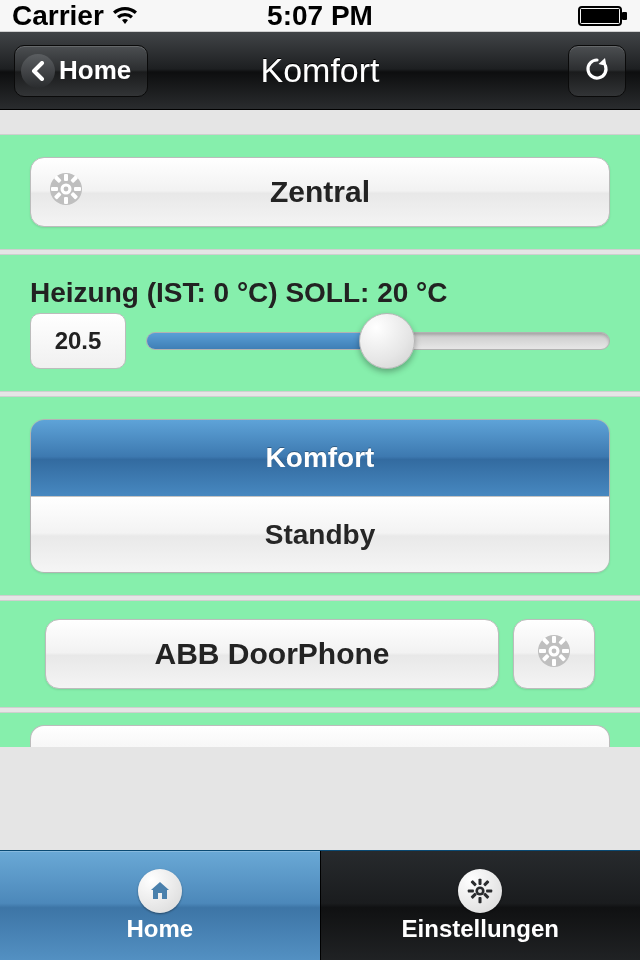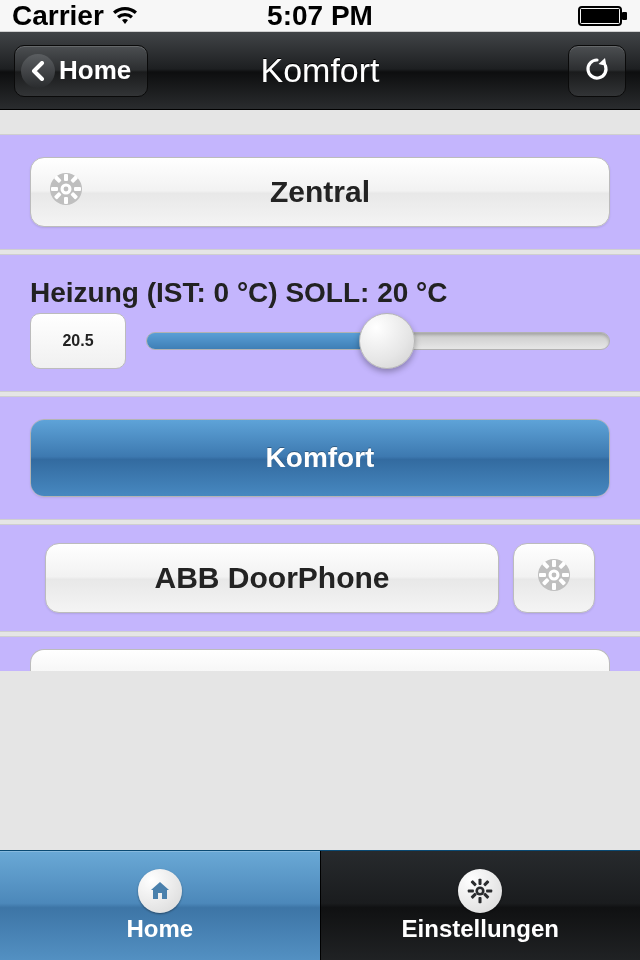--- a/index.html
+++ b/index.html
@@ -14,34 +14,34 @@
 
   
   .nav-bar { height: 78px; background: linear-gradient(#414447, #1d1f21 48%, #0d0e0f 52%, #2a2c2e); display: flex; align-items: center; justify-content: space-between; padding: 0 14px; position: relative; border-bottom: 1px solid #000; }
   .nav-back-btn { height: 52px; display: flex; align-items: center; background: linear-gradient(#4c4f52, #2c2e30 48%, #1a1b1c 52%, #323436); border: 1px solid #0a0a0a; border-radius: 10px; padding: 0 16px 0 6px; gap: 4px; color: #fff; font-size: 26px; font-weight: 700; box-shadow: inset 0 1px 0 rgba(255,255,255,.15); cursor: pointer; }
   .nav-back-btn .chev { width: 34px; height: 34px; border-radius: 17px; background: linear-gradient(#5b5e61,#2a2c2e); display:flex; align-items:center; justify-content:center; }
   .nav-title { position: absolute; left: 50%; transform: translateX(-50%); color: #fff; font-size: 34px; font-weight: 400; text-shadow: 0 -1px 0 #000; }
   .nav-refresh-btn { width: 58px; height: 52px; background: linear-gradient(#4c4f52, #2c2e30 48%, #1a1b1c 52%, #323436); border: 1px solid #0a0a0a; border-radius: 10px; display:flex; align-items:center; justify-content:center; box-shadow: inset 0 1px 0 rgba(255,255,255,.15); cursor:pointer; }
 
   
   .content { flex: 1; overflow: hidden; }
-  .section { border-top: 1px solid #cfcfcf; border-bottom: 1px solid #cfcfcf; background: #c4b5fd; padding: 22px 30px; margin-top: 0; }
+  .section { border-top: 1px solid #cfcfcf; border-bottom: 1px solid #cfcfcf; background: #86efac; padding: 22px 30px; margin-top: 0; }
   .content { background: #e5e5e5; }
   .spacer-top { height: 24px; }
   .spacer-mid { height: 4px; background:#e5e5e5; }
 
   .pill-row { display:flex; gap: 14px; }
   .pill-btn { flex:1; height: 70px; background: linear-gradient(#ffffff,#f2f2f2 48%,#e8e8e8 52%,#f4f4f4); border:1px solid #bcbcbc; border-radius: 14px; display:flex; align-items:center; justify-content:center; font-size: 30px; font-weight: 700; color:#232323; box-shadow: 0 1px 2px rgba(0,0,0,.1), inset 0 1px 0 #fff; cursor:pointer; position:relative; }
   .pill-gear-slot { width: 82px; flex: none; }
   .gear-icon { width: 34px; height: 34px; }
   .inline-gear { position:absolute; left:18px; }
 
   .heating-label { font-size: 28px; font-weight: 700; color: #222; margin-bottom: 4px; }
   .slider-row { display:flex; align-items:center; gap: 20px; }
-  .value-box { width: 96px; height: 56px; background: linear-gradient(#fff,#f0f0f0); border:1px solid #bcbcbc; border-radius: 10px; display:flex; align-items:center; justify-content:center; font-size: 16px; font-weight:700; color:#222; box-shadow: inset 0 1px 0 #fff; cursor:pointer; }
+  .value-box { width: 96px; height: 56px; background: linear-gradient(#fff,#f0f0f0); border:1px solid #bcbcbc; border-radius: 10px; display:flex; align-items:center; justify-content:center; font-size: 24px; font-weight:700; color:#222; box-shadow: inset 0 1px 0 #fff; cursor:pointer; }
   .slider { flex:1; position:relative; height: 56px; display:flex; align-items:center; }
   .track { flex:1; height: 18px; background: linear-gradient(#c9c9c9,#e7e7e7); border-radius: 9px; border:1px solid #b2b2b2; position:relative; overflow:hidden; box-shadow: inset 0 2px 3px rgba(0,0,0,.18); }
   .track-fill { position:absolute; top:0; left:0; bottom:0; width: 48%; background: linear-gradient(#5a9fd6,#3f7fb6); }
   .thumb { position:absolute; left: 46%; width: 56px; height: 56px; border-radius: 50%; background: radial-gradient(circle at 30% 25%, #ffffff, #e6e6e6 60%, #cfcfcf); border:1px solid #b5b5b5; box-shadow: 0 3px 6px rgba(0,0,0,.3); }
 
   .mode-list { border:1px solid #b4b4b4; border-radius: 14px; overflow:hidden; box-shadow: 0 1px 2px rgba(0,0,0,.08); }
   .mode-item { height: 76px; display:flex; align-items:center; justify-content:center; font-size: 28px; font-weight:700; color:#262626; background: linear-gradient(#ffffff,#f3f3f3 48%,#e9e9e9 52%,#f5f5f5); border-top:1px solid #c3c3c3; cursor:pointer; }
   .mode-item:first-child { border-top:none; }
   .mode-item.selected { background: linear-gradient(#5ea3d8,#3d79b0 48%,#336ba0 52%,#4788c0); color:#fff; text-shadow: 0 -1px 0 rgba(0,0,0,.3); }
 
@@ -141,20 +141,23 @@
       </div>
     </div>
   </div>
 
   <div class="spacer-mid"></div>
 
   <div class="section">
     <div class="mode-list">
       <div class="mode-item selected">
         <span>Komfort</span>
+      </div>
+      <div class="mode-item">
+        <span>Standby</span>
       </div>
     </div>
   </div>
 
   <div class="spacer-mid"></div>
 
   <div class="section section-tight">
     <div class="pill-row">
       <button class="pill-btn">
         <span>ABB DoorPhone</span>

